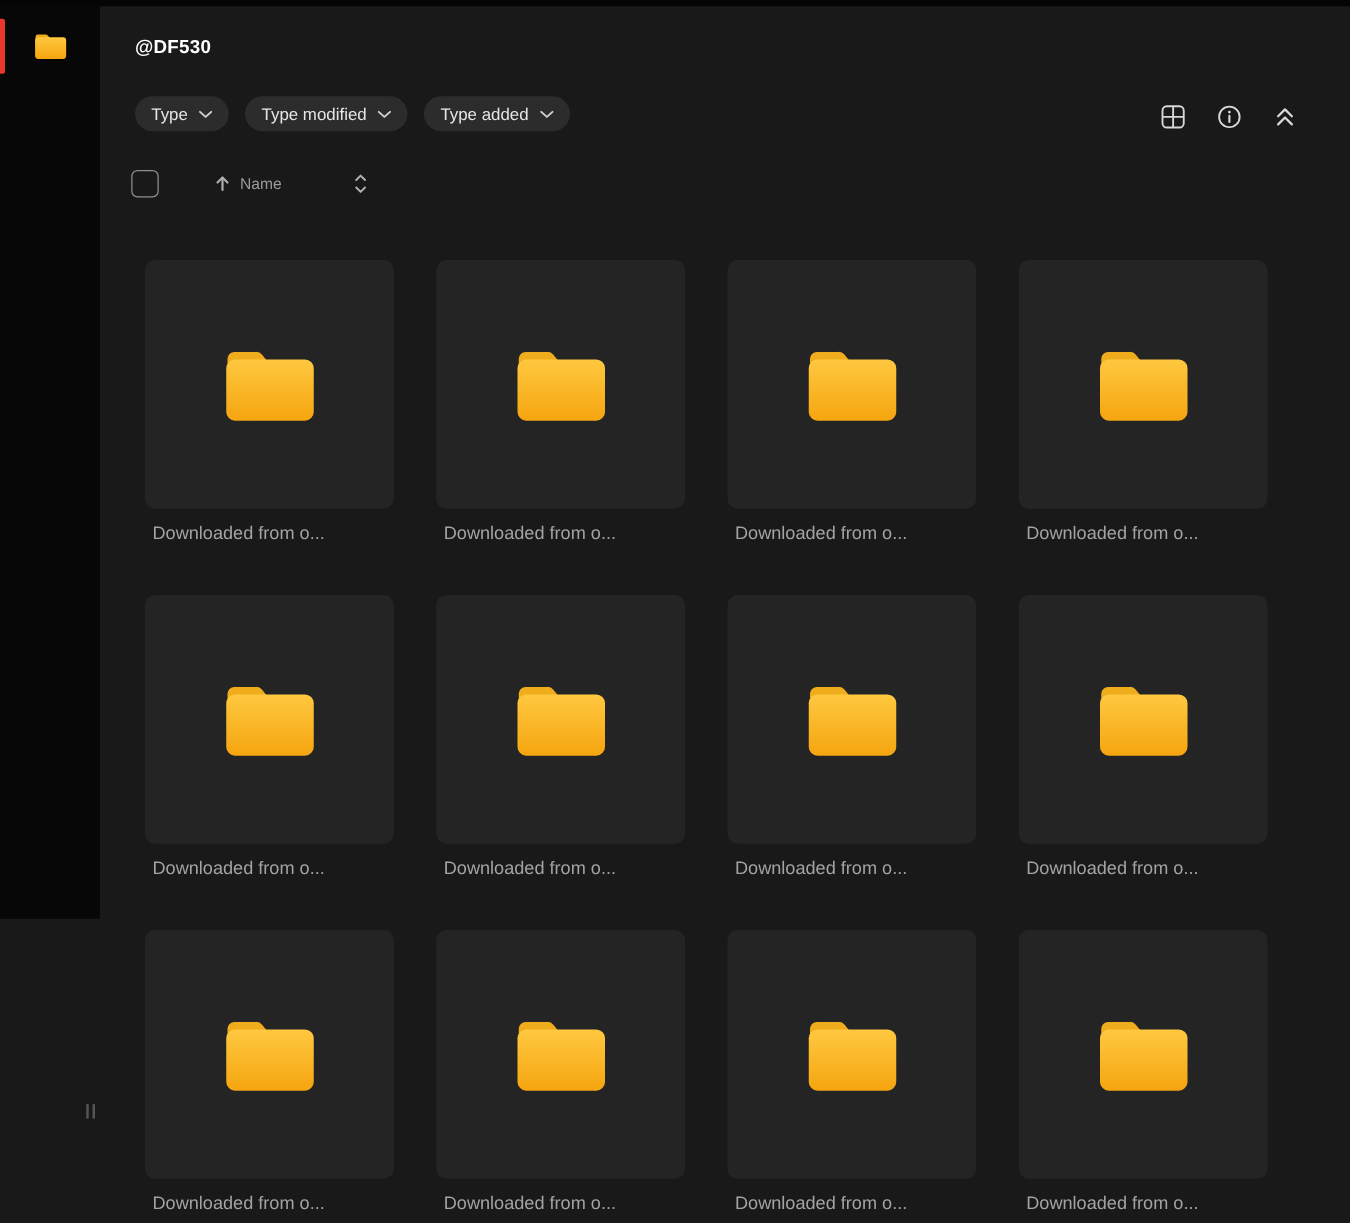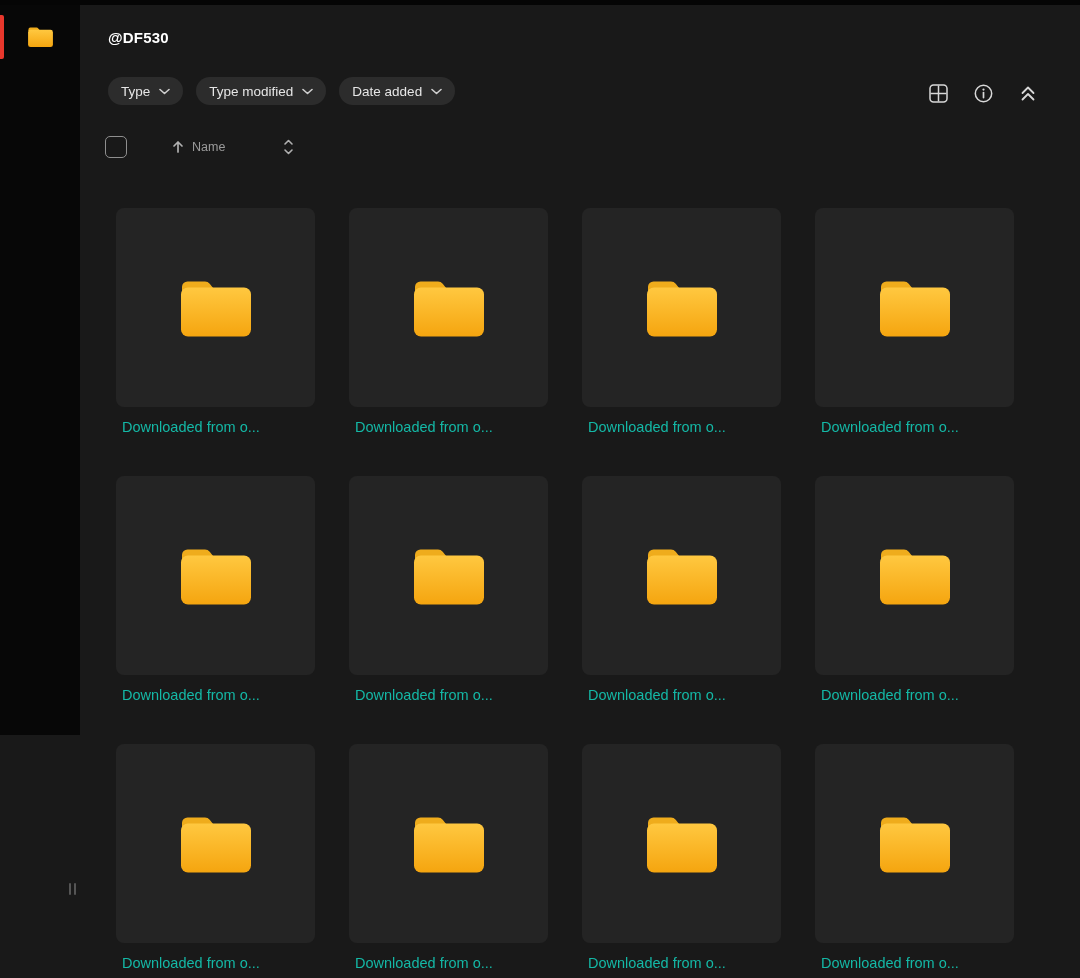--- a/index.html
+++ b/index.html
@@ -76,21 +76,21 @@
     column-gap:34px;row-gap:40px;
   }
   .grid-item{margin:0;width:199px;cursor:pointer;}
   .tile{
     width:199px;height:199px;background:#242424;border-radius:8px;
     display:flex;align-items:center;justify-content:center;
   }
   .folder-lg{width:76px;height:62px;display:block;}
   .item-label{
     margin-top:11px;padding:0 6px;
-    font-size:14.5px;color:#14b8a6;line-height:18px;
+    font-size:14.5px;color:#a3a3a3;line-height:18px;
     white-space:nowrap;overflow:hidden;
   }
 </style>
 </head>
 <body>
 
 <svg width="0" height="0" style="position:absolute" aria-hidden="true">
   <defs>
     <linearGradient id="folderGrad" x1="0" y1="0" x2="0" y2="1">
       <stop offset="0" stop-color="#FFC840"></stop>
@@ -132,21 +132,21 @@
               <polyline points="1,1.5 5.5,5.5 10,1.5" fill="none" stroke="#cfcfcf" stroke-width="1.6" stroke-linecap="round" stroke-linejoin="round"></polyline>
             </svg>
         </button>
         <button class="chip">
           <span>Type modified</span>
           <svg width="11" height="7" viewBox="0 0 11 7">
               <polyline points="1,1.5 5.5,5.5 10,1.5" fill="none" stroke="#cfcfcf" stroke-width="1.6" stroke-linecap="round" stroke-linejoin="round"></polyline>
             </svg>
         </button>
         <button class="chip">
-          <span>Date added</span>
+          <span>Type added</span>
           <svg width="11" height="7" viewBox="0 0 11 7">
               <polyline points="1,1.5 5.5,5.5 10,1.5" fill="none" stroke="#cfcfcf" stroke-width="1.6" stroke-linecap="round" stroke-linejoin="round"></polyline>
             </svg>
         </button>
       </div>
 
       <div class="toolbar-actions">
         <button class="icon-btn">
           <svg width="21" height="21" viewBox="0 0 21 21">
             <rect x="2" y="2" width="17" height="17" rx="3.5" fill="none" stroke="#d8d8d8" stroke-width="1.5"></rect>

